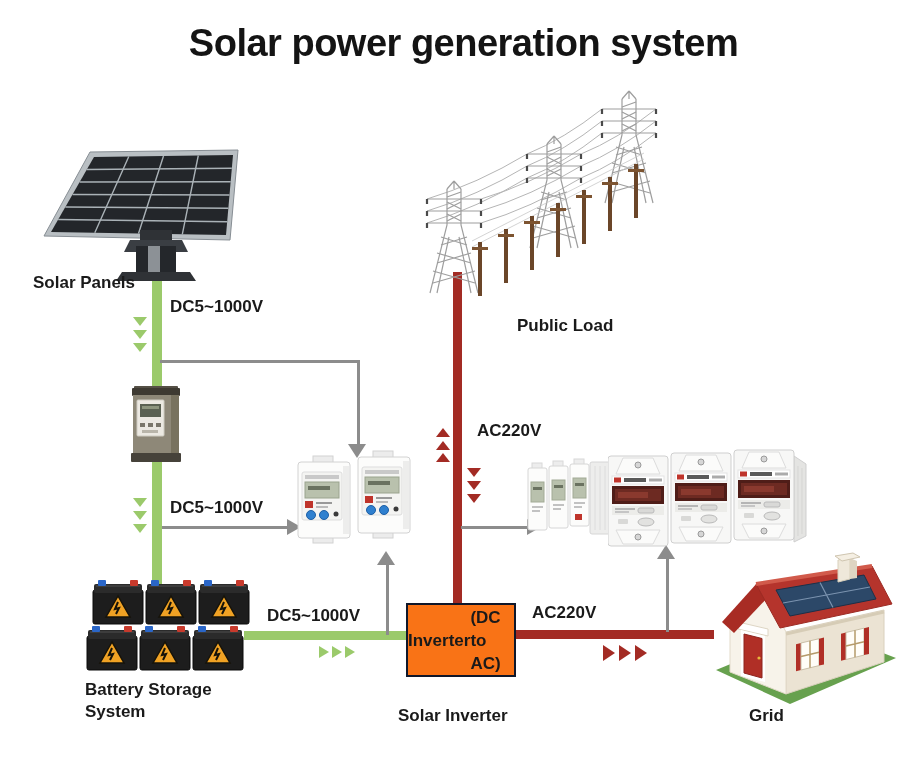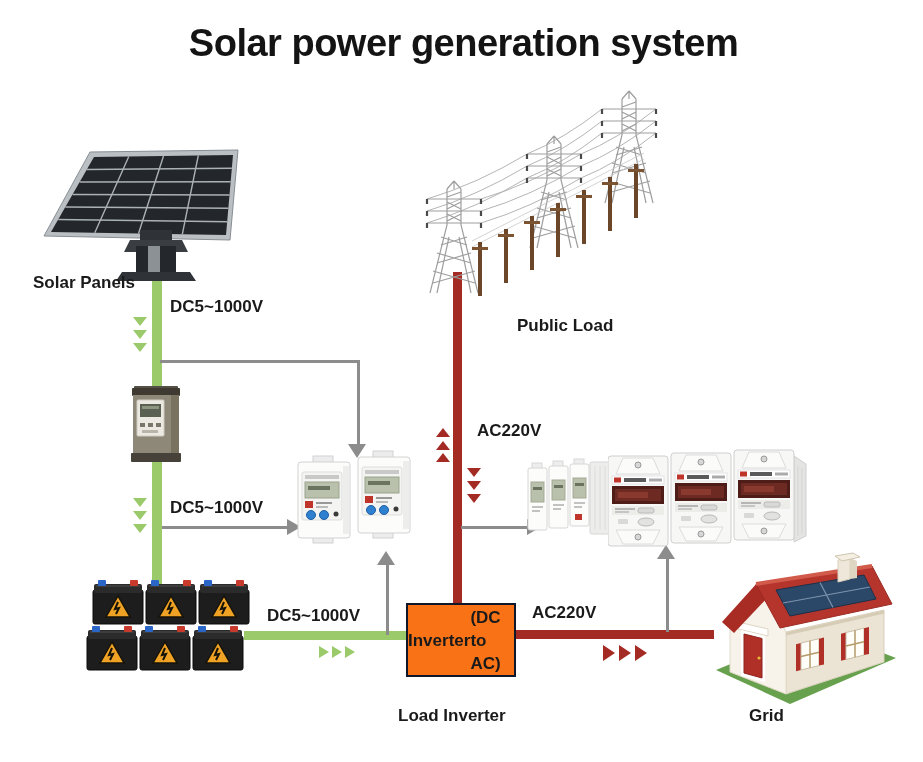--- a/index.html
+++ b/index.html
@@ -292,17 +292,21 @@
   <div class="lbl" style="left:170px;top:296px">DC5~1000V</div>
 
 
   <div class="lbl" style="left:517px;top:315px">Public Load</div>
   <div class="lbl" style="left:477px;top:420px">AC220V</div>
 
   <div class="lbl" style="left:170px;top:497px">DC5~1000V</div>
   <div class="lbl" style="left:267px;top:605px">DC5~1000V</div>
   <div class="lbl" style="left:532px;top:602px">AC220V</div>
 
-
-  <div class="lbl" style="left:398px;top:705px">Load Inverter</div>
+  <div class="lbl" style="left:85px;top:679px">
+    <span>Battery Storage</span><br>
+    <span>System</span>
+  </div>
+
+  <div class="lbl" style="left:398px;top:705px">Solar Inverter</div>
   <div class="lbl" style="left:749px;top:705px">Grid</div>
 
 </div>
 
 </body></html>

